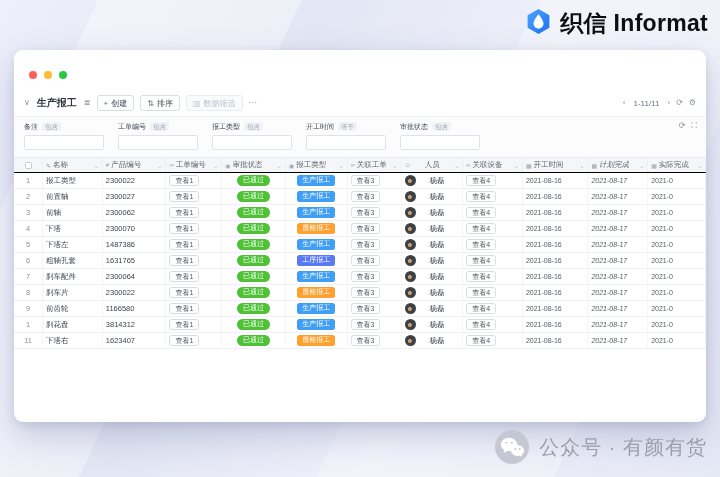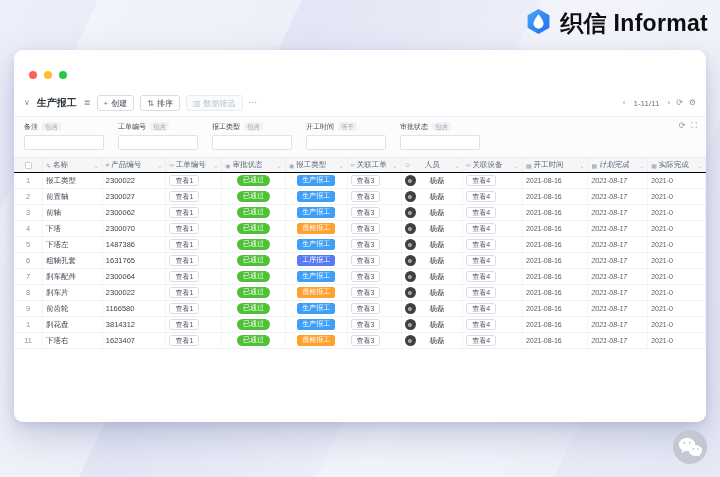--- a/index.html
+++ b/index.html
@@ -571,15 +571,16 @@
       <circle cx="17" cy="17" r="17" fill="#c5c8d2"></circle>
       <ellipse cx="14" cy="14.5" rx="8.2" ry="6.8" fill="#fff"></ellipse>
       <circle cx="11.2" cy="12.8" r="1" fill="#c5c8d2"></circle>
       <circle cx="16.8" cy="12.8" r="1" fill="#c5c8d2"></circle>
       <path d="M8.2 23.2 L9.6 19.6 L12.6 20.8 Z" fill="#fff"></path>
       <ellipse cx="22.5" cy="20.5" rx="6.6" ry="5.4" fill="#fff"></ellipse>
       <circle cx="20.3" cy="19" r="0.9" fill="#c5c8d2"></circle>
       <circle cx="24.7" cy="19" r="0.9" fill="#c5c8d2"></circle>
       <path d="M27.6 26.8 L26.3 23.9 L23.9 24.9 Z" fill="#fff"></path>
     </svg>
+    <span class="wm-text">公众号 · 有颜有货</span>
   </div>
 
 </div>
 
 </body></html>

